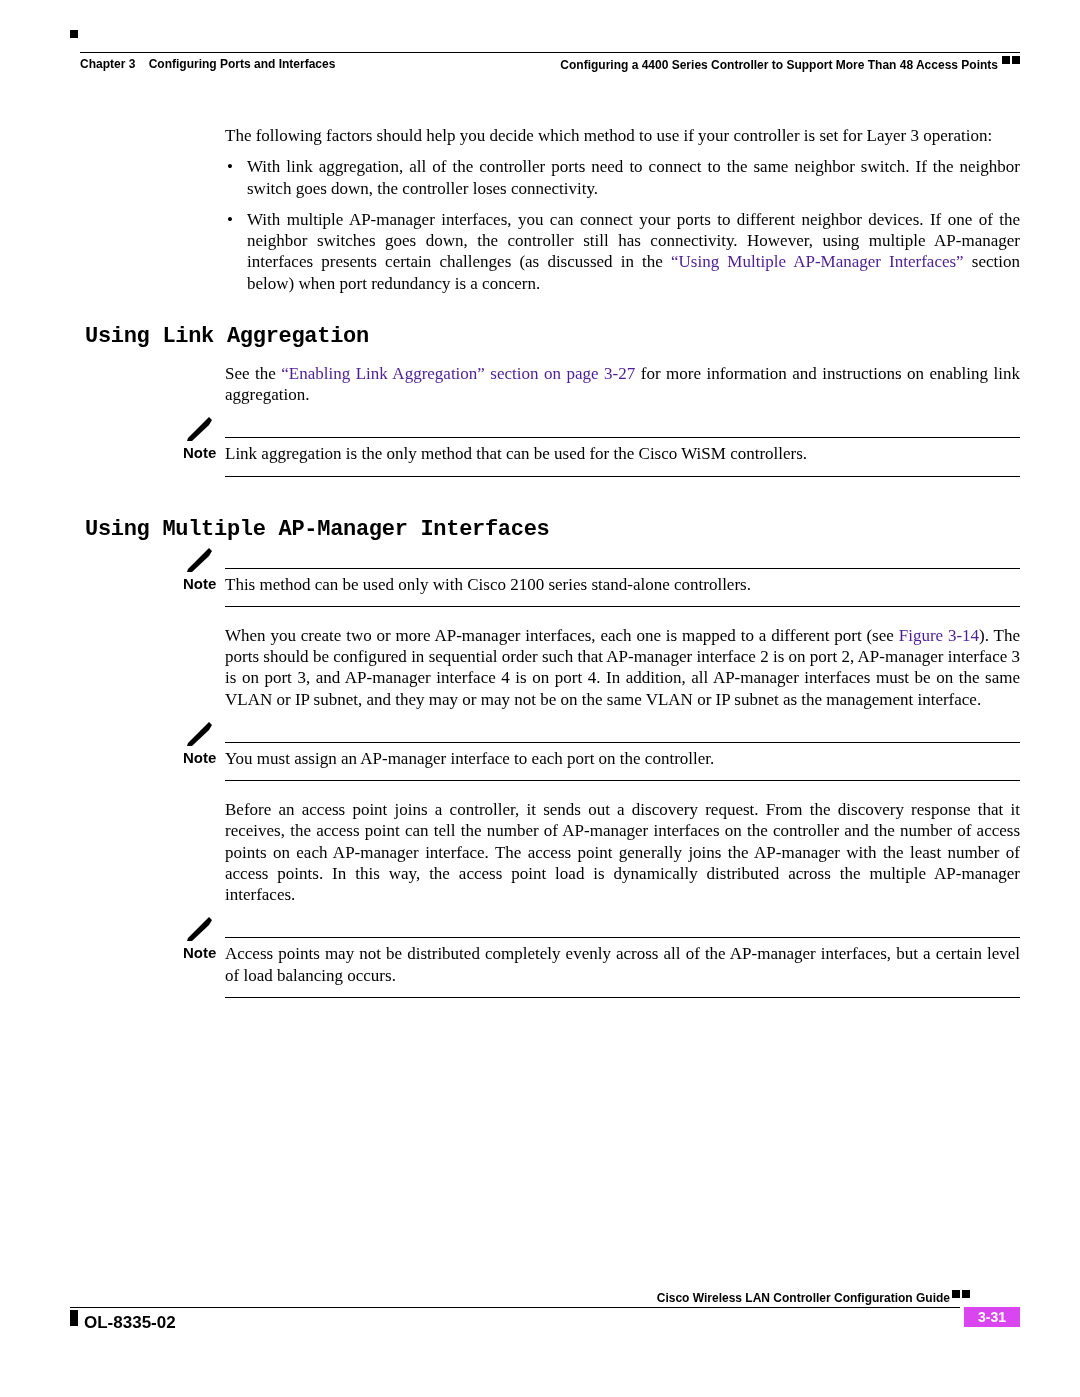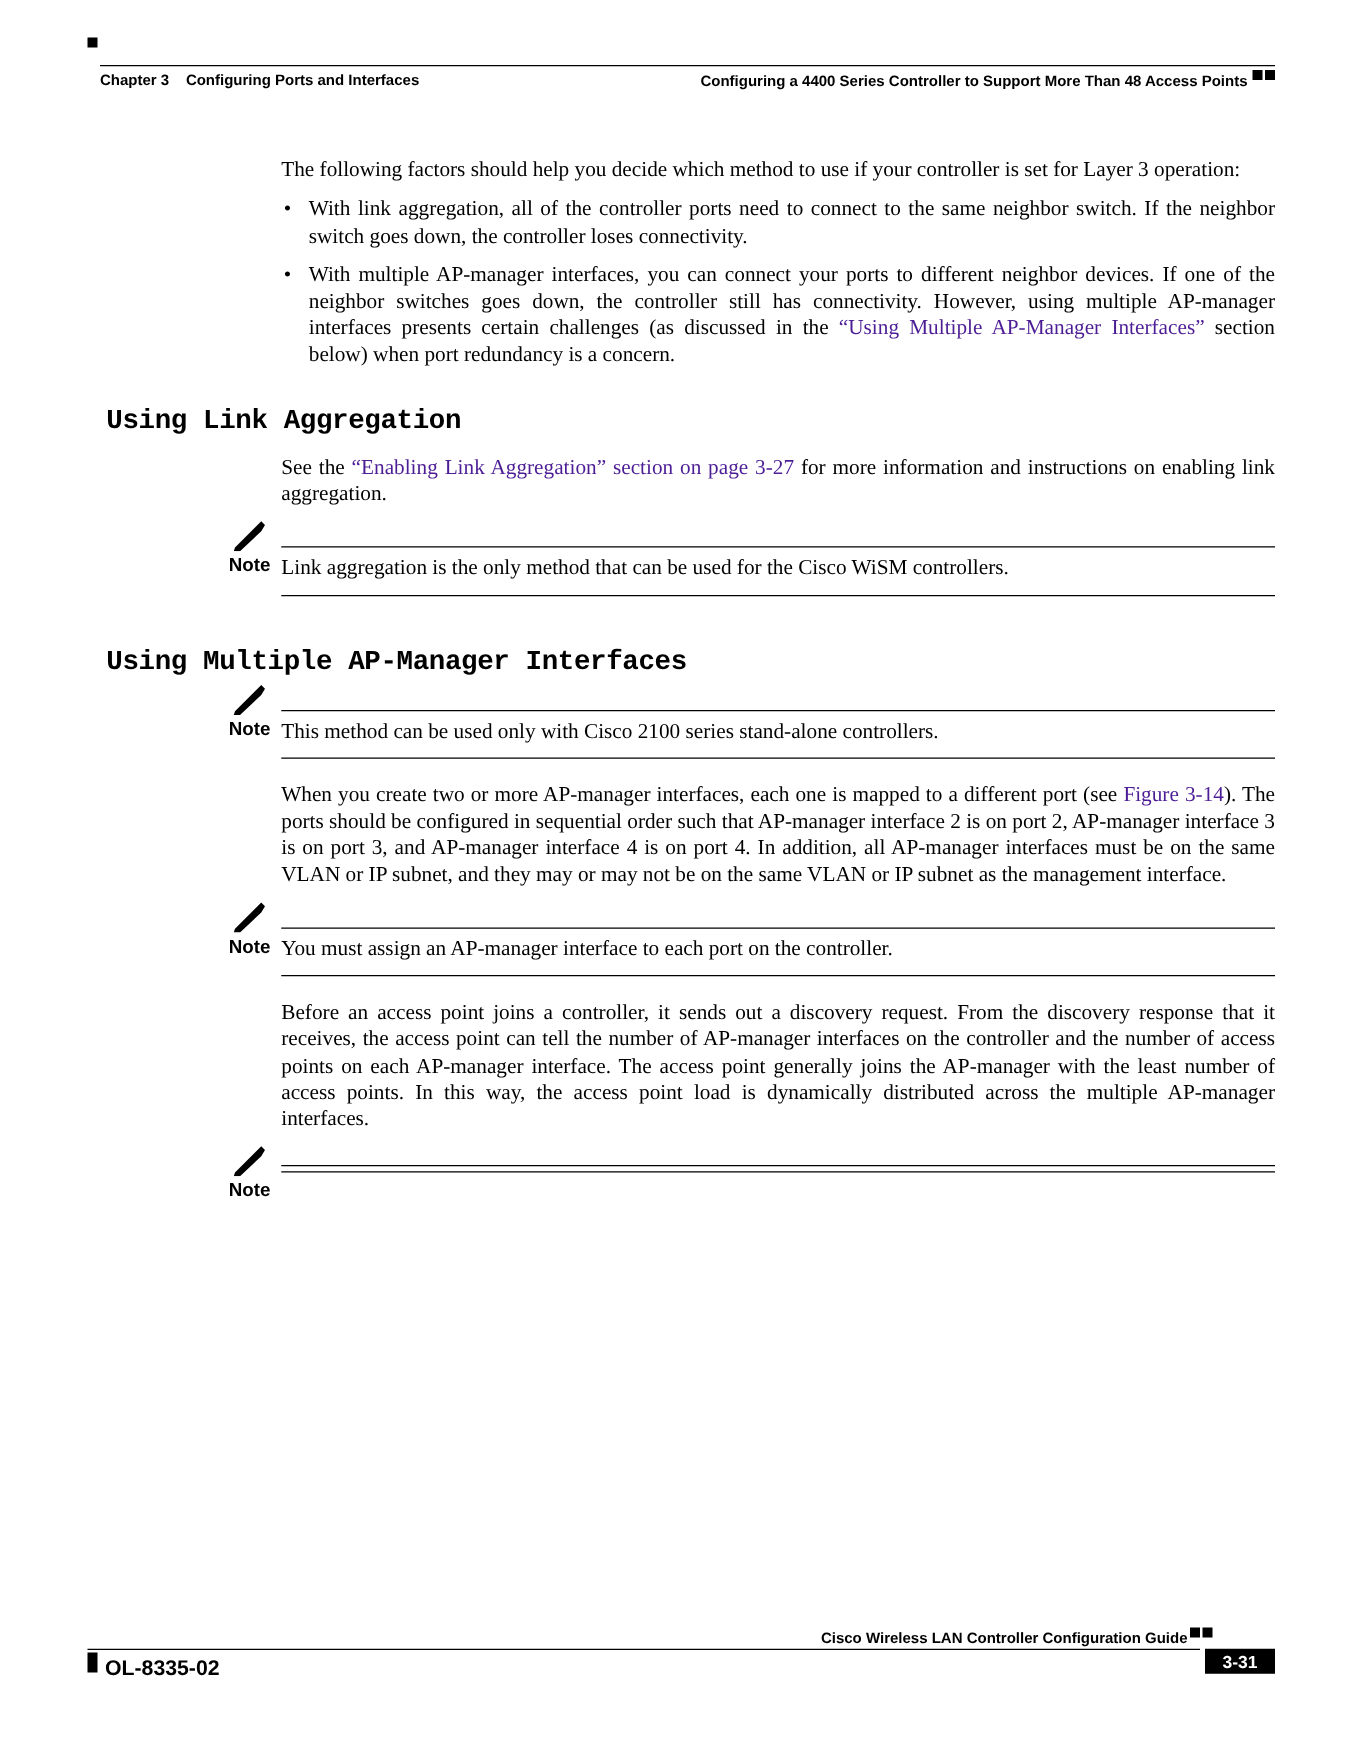--- a/index.html
+++ b/index.html
@@ -137,21 +137,21 @@
   }
   .note-rule-bottom {
     position: absolute;
     left: 140px; right: 0;
     bottom: 0;
     border-top: 1px solid #000;
   }
   .note-block.wrap { padding-bottom: 6px; }
   .footer {
     position: absolute;
-    left: 0; right: 0; bottom: 0;
+    left: 0; right: 0; bottom: 12px;
     height: 50px;
   }
   .footer-rule {
     position: absolute;
     left: 0; right: 60px;
     top: 12px;
     border-top: 1px solid #000;
   }
   .footer-title {
     position: absolute;
@@ -179,21 +179,21 @@
   .footer-bar-left {
     position: absolute;
     left: 0; top: 15px;
     width: 8px; height: 16px;
     background: #000;
   }
   .footer-page-box {
     position: absolute;
     right: 0; top: 12px;
     width: 56px; height: 20px;
-    background: #000000;
+    background: #d946ef;
     color: #fff;
     font-family: Arial, Helvetica, sans-serif;
     font-weight: bold;
     font-size: 14px;
     display: flex;
     align-items: center;
     justify-content: center;
   }
 </style>
 </head>
@@ -275,20 +275,21 @@
     <p class="body indent" style="margin-top:18px">Before an access point joins a controller, it sends out a discovery request. From the discovery response that it receives, the access point can tell the number of AP-manager interfaces on the controller and the number of access points on each AP-manager interface. The access point generally joins the AP-manager with the least number of access points. In this way, the access point load is dynamically distributed across the multiple AP-manager interfaces.</p>
 
     <div class="note-block wrap">
       <div class="note-icon">
         <svg width="28" height="26" viewBox="0 0 28 26">
             <path d="M3 23 L20 6 L24 10 L7 26 L2 26 Z M20 6 L24 2 L27 5 L24 10 Z" fill="#000"></path>
           </svg>
       </div>
       <div class="note-rule-top"></div>
       <div class="note-label">Note</div>
+      <div class="note-body">Access points may not be distributed completely evenly across all of the AP-manager interfaces, but a certain level of load balancing occurs.</div>
       <div class="note-rule-bottom"></div>
     </div>
 
   </div>
 
   <div class="footer">
     <span class="footer-sq a"></span>
     <span class="footer-sq b"></span>
     <div class="footer-title">Cisco Wireless LAN Controller Configuration Guide</div>
     <div class="footer-rule"></div>

